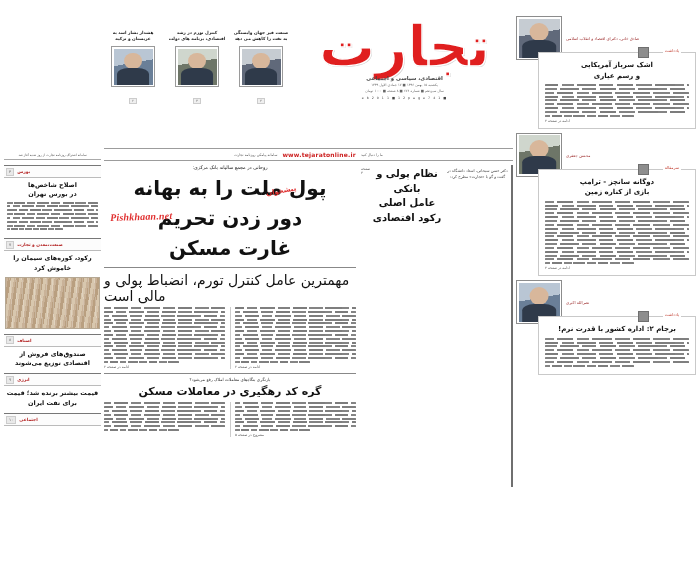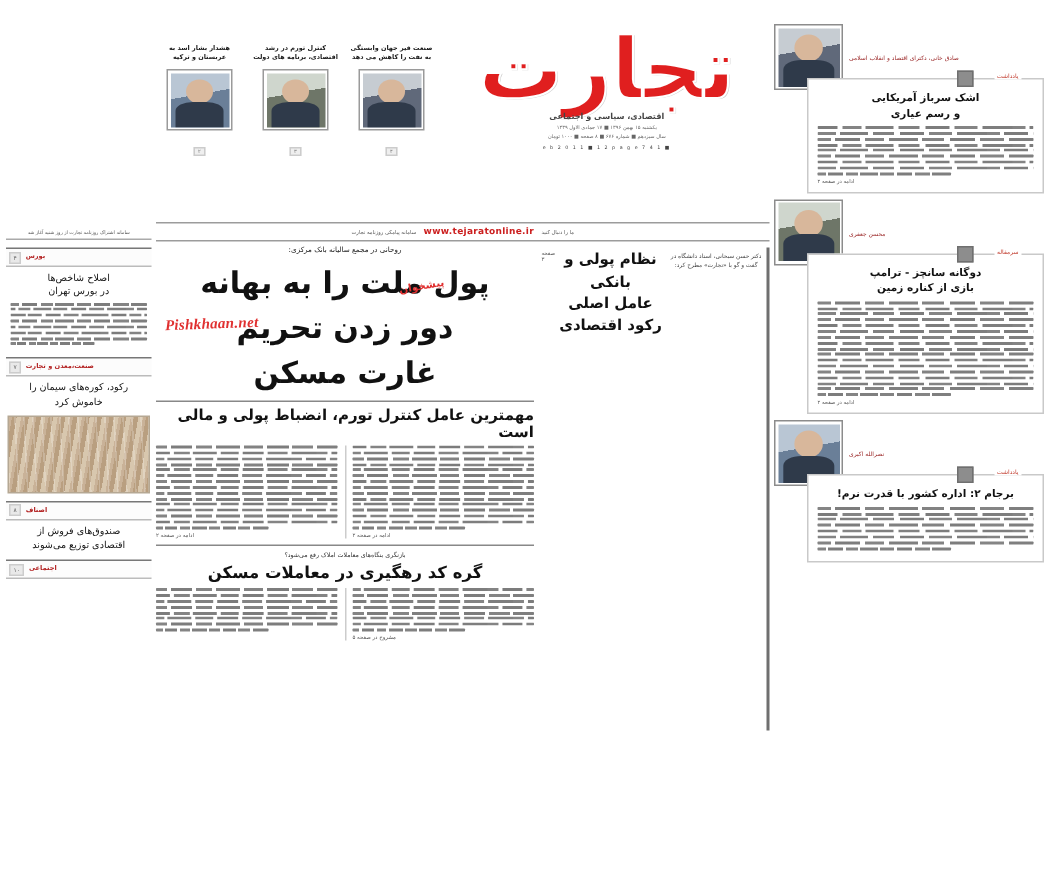--- a/index.html
+++ b/index.html
@@ -60,21 +60,21 @@
     border-bottom: .5px solid #bbb;
     padding: 1.5px 2px;
     background: #fcfcfc;
   }
   .sec-num {
     font-size: 4px; color: #666; background: #e9e9e9;
     border: .4px solid #ccc; padding: 0 2px; line-height: 1.5;
   }
   .sec-name { font-size: 4.4px; font-weight: bold; color: #b32222; }
   .side-hl {
-    font-size: 6.4px; font-weight: normal; color: #111;
+    font-size: 6.4px; font-weight: bold; color: #111;
     text-align: center; line-height: 1.45; padding: 3px 2px 2px;
   }
   .side-body { padding: 0 3px 3px; }
   .side-photo {
     height: 52px; margin: 2px 1px;
     background:
       repeating-linear-gradient(100deg, #c9b298 0 2px, #b99f80 2px 5px, #d8c7ae 5px 8px),
       linear-gradient(180deg, #e8ddcb, #b59c7d);
     border: .5px solid #b5a894;
     position: relative; overflow: hidden;
@@ -172,21 +172,21 @@
     font-size: 10px; font-weight: bold; color: #e03030;
     font-style: italic; transform: rotate(-2deg); letter-spacing:.2px;
     font-family: "Liberation Serif", serif;
   }
   .wm2 {
     position:absolute; right: 60px; top: 13px; font-size: 7px; color:#e03030;
     font-weight:bold; transform: rotate(-10deg);
   }
 
   .sub-head {
-    font-size: 10px; font-weight: bold; color: #111; text-align: right;
+    font-size: 14px; font-weight: normal; color: #111; text-align: left;
     border-top: 1.2px solid #888; padding-top: 4px; margin-top: 4px;
   }
   .two-cols { display: flex; flex-direction: row-reverse; gap: 5px; margin-top: 3px; }
   .two-cols > div { flex: 1 1 0; min-width: 0; }
   .col-div { border-left: .4px solid #ccc; padding-left: 4px; }
 
   .cont-note { font-size: 3.6px; color: #555; text-align: left; margin-top: 2px; }
 
   
   .hero-photo-wrap { width: 152px; flex: 0 0 152px; display:flex; flex-direction:row; }
@@ -340,20 +340,30 @@
       <div class="sec-head">
         <span class="sec-num">۸</span>
         <span class="sec-name">اصناف</span>
       </div>
       <div class="side-hl">
         <div>صندوق‌های فروش از</div>
         <div>اقتصادی توزیع می‌شوند</div>
       </div>
     </section>
 
+    <section>
+      <div class="sec-head">
+        <span class="sec-num">۹</span>
+        <span class="sec-name">انرژی</span>
+      </div>
+      <div class="side-hl">
+        <div>قیمت بیشتر برنده شد؛ قیمت</div>
+        <div>برای نفت ایران</div>
+      </div>
+    </section>
 
     <section>
       <div class="sec-head">
         <span class="sec-num">۱۰</span>
         <span class="sec-name">اجتماعی</span>
       </div>
     </section>
 
   </aside>
 

